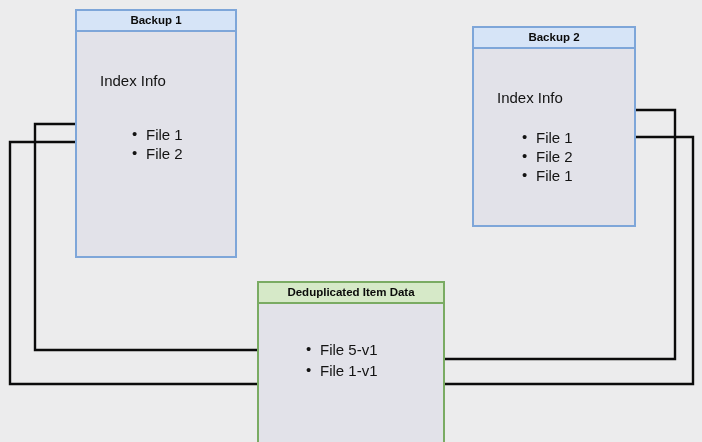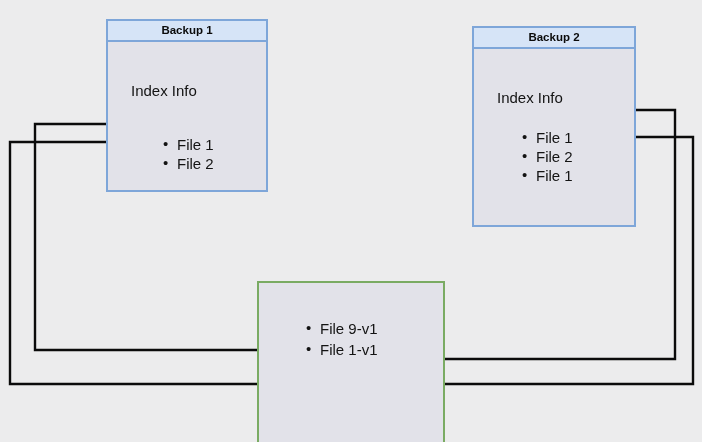--- a/index.html
+++ b/index.html
@@ -104,21 +104,21 @@
     <path d="M 124 142 L 10 142 L 10 384 L 293 384"></path>
     <polygon points="307,384 291,378 291,390"></polygon>
 
     <path d="M 593 110 L 675 110 L 675 359 L 406 359"></path>
     <polygon points="392,359 408,353 408,365"></polygon>
 
     <path d="M 593 137 L 693 137 L 693 384 L 406 384"></path>
     <polygon points="392,384 408,378 408,390"></polygon>
   </svg>
 
-  <div class="box" style="left:75px; top:19px; width:162px; height:173px;margin-left:31px;">
+  <div class="box" style="left:75px; top:9px; width:162px; height:249px;">
     <div class="box-header">Backup 1</div>
     <div class="box-body" style="height:176px;">
       <div class="index-label" style="left:23px; top:40px;">Index Info</div>
       <ul class="file-list" style="left:53px; top:93px;">
         <li>File 1</li>
         <li>File 2</li>
       </ul>
     </div>
   </div>
 
@@ -128,21 +128,22 @@
       <div class="index-label" style="left:23px; top:40px;">Index Info</div>
       <ul class="file-list" style="left:46px; top:79px;">
         <li>File 1</li>
         <li>File 2</li>
         <li>File 1</li>
       </ul>
     </div>
   </div>
 
   <div class="box green" style="left:257px; top:281px; width:188px; height:165px;">
+    <div class="box-header">Deduplicated Item Data</div>
     <div class="box-body" style="height:140px;">
       <ul class="file-list wide" style="left:45px; top:35px;">
-        <li>File 9-v1</li>
+        <li>File 5-v1</li>
         <li>File 1-v1</li>
       </ul>
     </div>
   </div>
 
 </div>
 
 </body></html>

